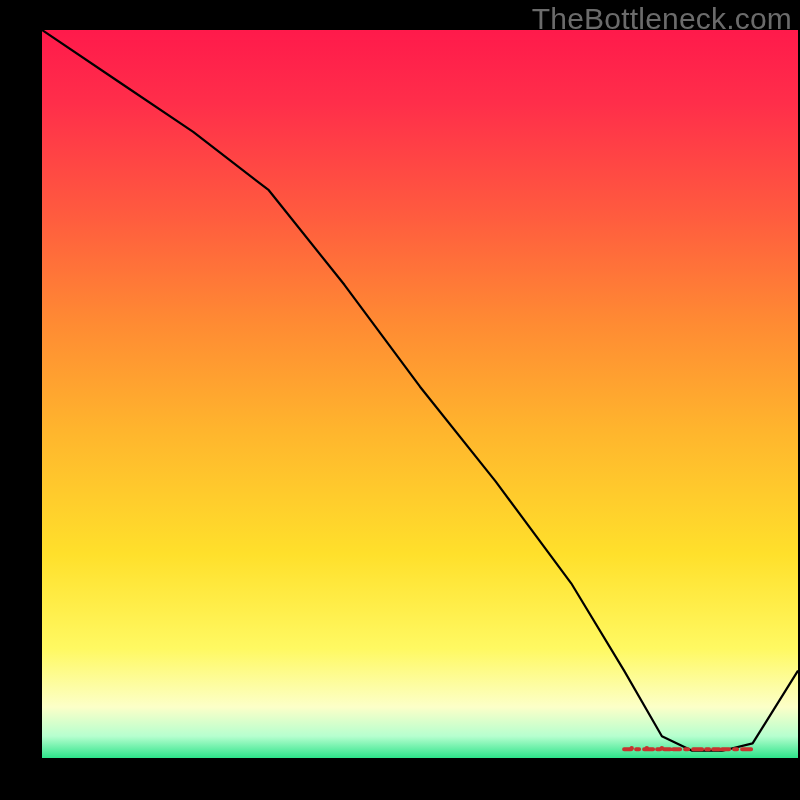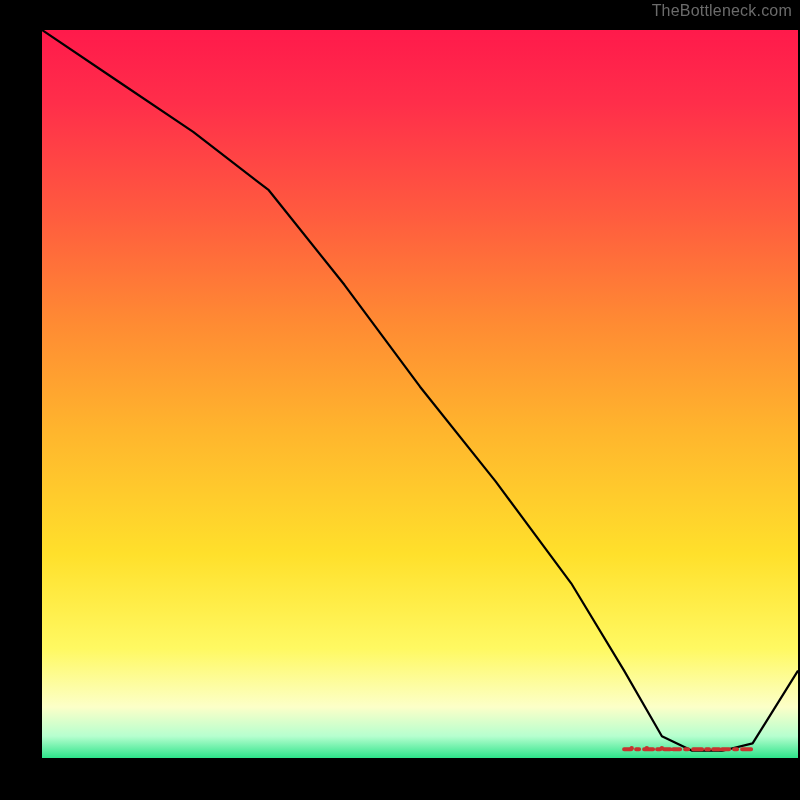--- a/index.html
+++ b/index.html
@@ -15,21 +15,21 @@
     position: relative;
     width: 800px;
     height: 800px;
     background: #000;
   }
   .attribution {
     position: absolute;
     top: 2px;
     right: 8px;
     color: #6b6b6b;
-    font-size: 16px;
+    font-size: 30px;
     letter-spacing: 0.2px;
     font-weight: 500;
   }
   .plot {
     position: absolute;
     left: 42px;
     top: 30px;
     width: 756px;
     height: 728px;
   }

